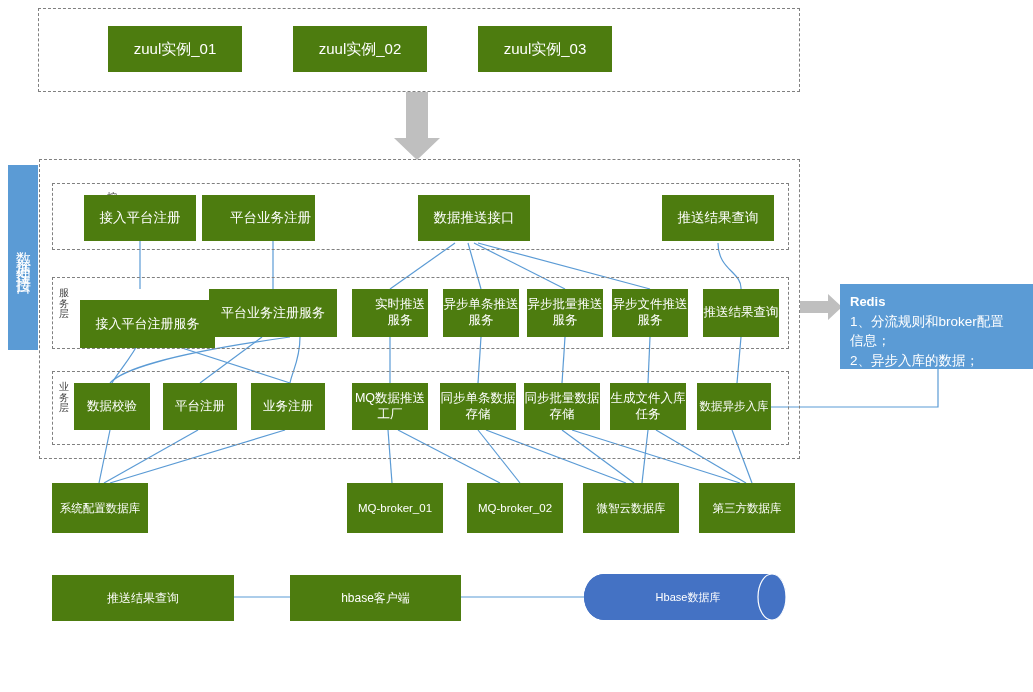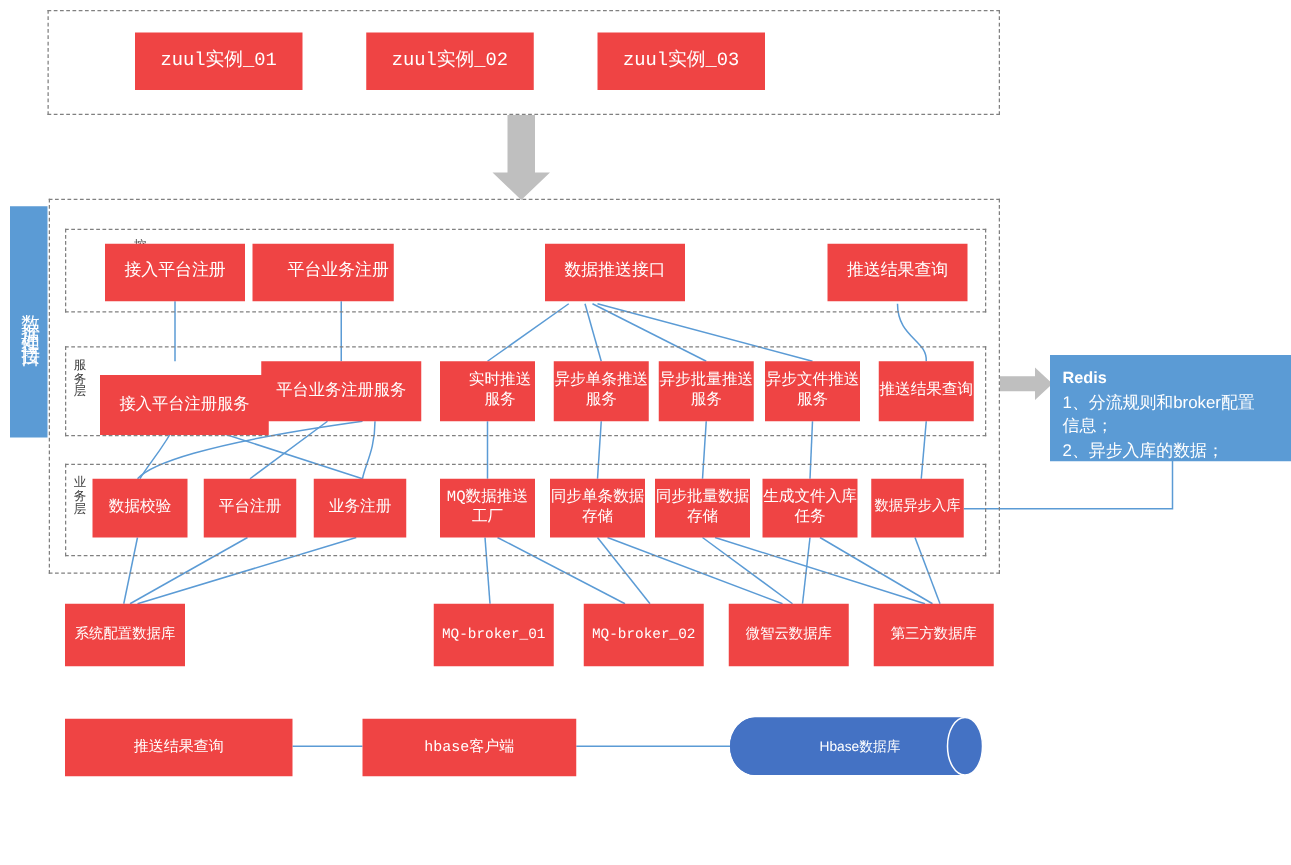--- a/index.html
+++ b/index.html
@@ -1,22 +1,22 @@
 <!DOCTYPE html>
 <html><head>
 <meta charset="utf-8">
 <style>
   html,body{margin:0;padding:0;background:#ffffff;}
   body{width:1033px;height:692px;position:relative;overflow:hidden;
        font-family:"Liberation Sans","DejaVu Sans",sans-serif;}
   #canvas{position:absolute;left:0;top:0;width:1033px;height:692px;}
   .svg-layer{position:absolute;left:0;top:0;width:1033px;height:692px;pointer-events:none;}
-  .box{position:absolute;background:#ef4444;color:#ffffff;display:flex;
+  .box{position:absolute;background:#4d7c0f;color:#ffffff;display:flex;
        align-items:center;justify-content:center;text-align:center;
-       line-height:1.25;box-sizing:border-box;font-family:Liberation Mono, monospace;}
+       line-height:1.25;box-sizing:border-box;}
   .dash{position:absolute;border:1px dashed #808080;box-sizing:border-box;}
   .layer-label{position:absolute;color:#404040;font-size:10px;line-height:1.05;
        width:12px;text-align:center;}
   .sidebar{position:absolute;background:#5B9BD5;color:#fff;display:flex;
        align-items:center;justify-content:center;}
   .sidebar span{writing-mode:vertical-rl;text-orientation:upright;
        letter-spacing:6px;font-size:15px;}
   .redis{position:absolute;background:#5B9BD5;color:#ffffff;
        padding:8px 8px 8px 10px;box-sizing:border-box;font-size:13.5px;
        line-height:1.45;}
@@ -104,21 +104,21 @@
   <div class="layer-label" style="left:58px;top:192px;margin-left:48px;">
     <span>控制层</span>
   </div>
 
   <div class="box" style="left:84px;top:195px;width:112px;height:46px;font-size:13.5px;">
     <span>接入平台注册</span>
   </div>
   <div class="box" style="left:202px;top:195px;width:113px;height:46px;font-size:13.5px;padding-left:24px;">
     <span>平台业务注册</span>
   </div>
-  <div class="box" style="left:418px;top:195px;width:112px;height:46px;font-size:13.5px;margin-left:18px;">
+  <div class="box" style="left:418px;top:195px;width:112px;height:46px;font-size:13.5px;">
     <span>数据推送接口</span>
   </div>
   <div class="box" style="left:662px;top:195px;width:112px;height:46px;font-size:13.5px;">
     <span>推送结果查询</span>
   </div>
 
   <div class="dash" style="left:52px;top:277px;width:737px;height:72px;"></div>
   <div class="layer-label" style="left:58px;top:288px;">
     <span>服务层</span>
   </div>

